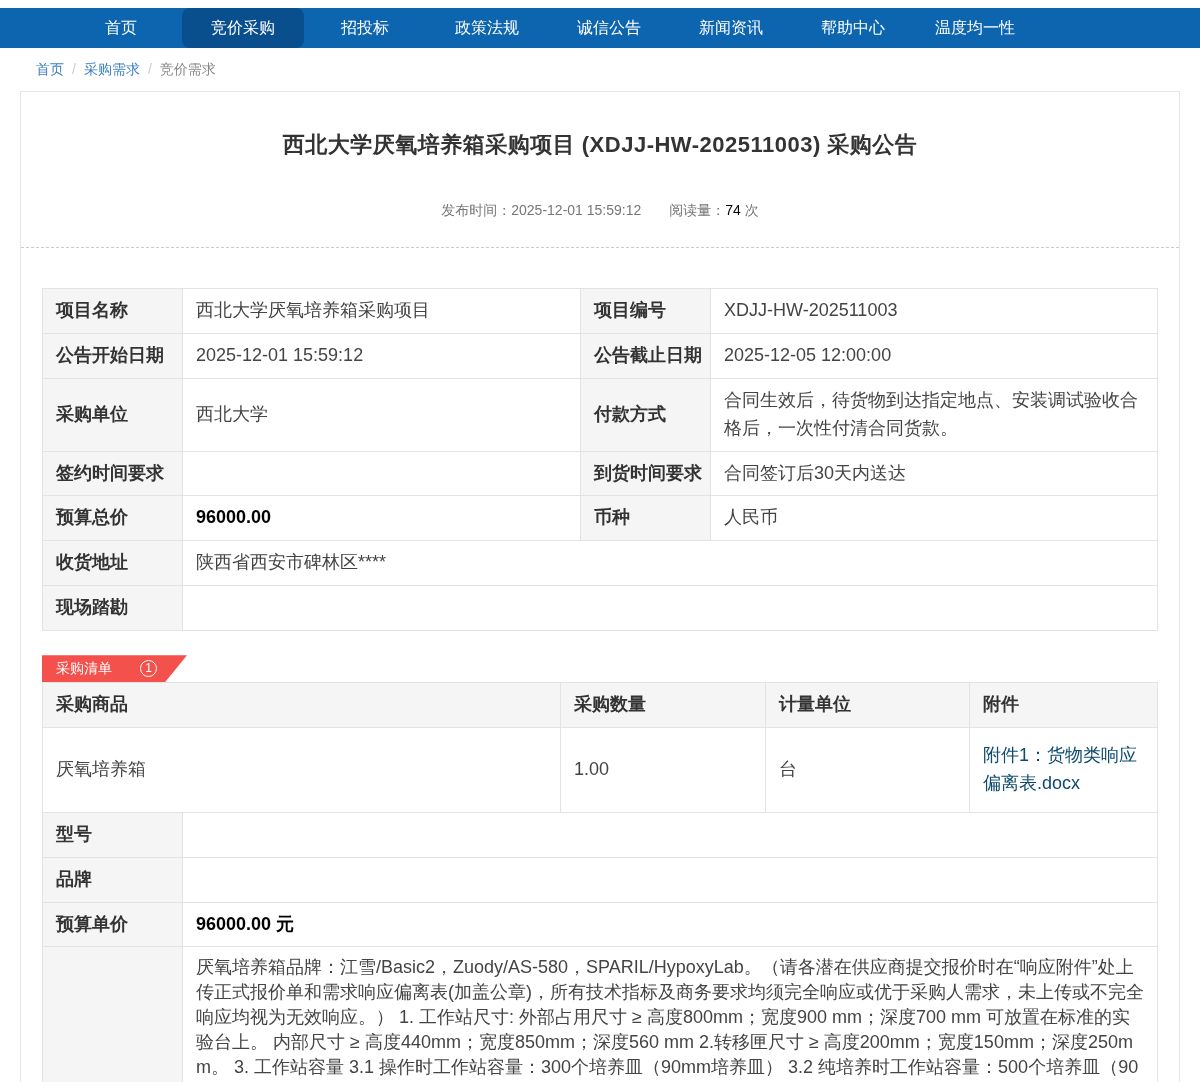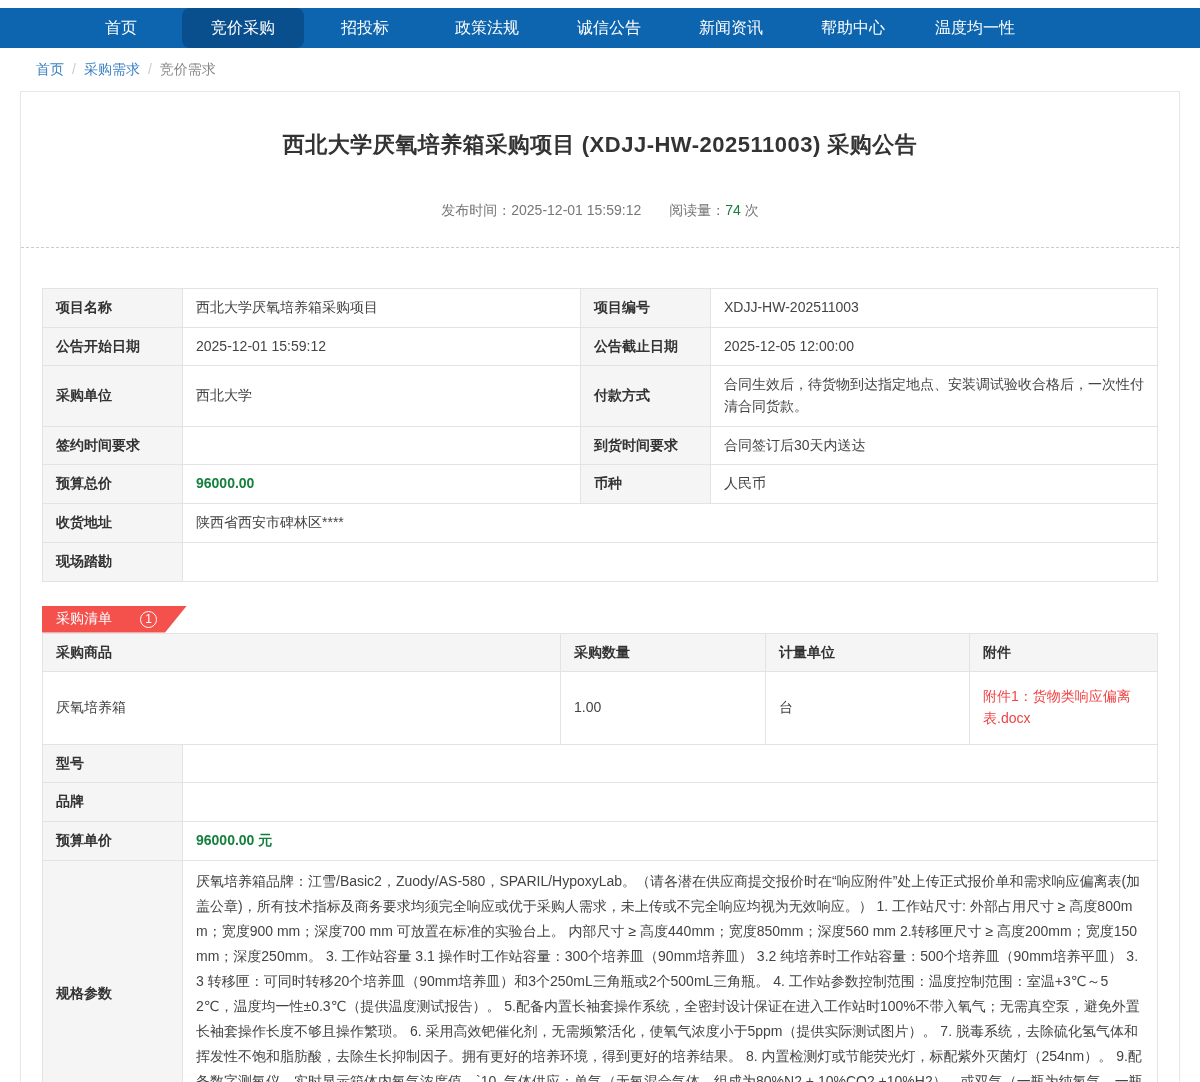--- a/index.html
+++ b/index.html
@@ -18,41 +18,41 @@
   .crumbs .sep { color:#ccc; margin:0 8px; }
   .crumb-link { color:#3a7fc1; cursor:pointer; text-decoration:none; }
   .crumb-cur { color:#888; }
 
   
   .card { margin:0 20px; border:1px solid #e7e7e7; background:#fff; height:1010px; }
   .doc-title { text-align:center; font-size:22px; font-weight:bold; color:#333;
     margin:38px 60px 0; letter-spacing:0.5px; }
   .pub { text-align:center; font-size:14px; color:#777; margin-top:42px; }
   .pub .gap { display:inline-block; width:28px; }
-  .red-text { color:#15803d;margin-top:36px; }
+  .red-text { color:#000000;margin-top:36px; }
   .dash { border:none; border-top:1px dashed #ccc; margin-top:27px; }
 
   
   table { border-collapse:collapse; width:calc(100% - 42px); margin:0 21px;
-    font-size:14px; table-layout:fixed; }
+    font-size:18px; table-layout:fixed; }
   td { border:1px solid #e3e3e3; padding:8px 13px; color:#444; line-height:1.55;
     word-break:break-all; vertical-align:middle; }
   td.lbl { background:#f5f5f5; font-weight:bold; color:#333; word-break:keep-all; }
   .info { margin-top:40px; }
   .price { font-weight:bold; }
 
   
   .tag { display:inline-flex; align-items:center; height:27px; margin:24px 0 0 21px;
     background:#f4504c; color:#fff; font-size:14px; padding:0 30px 0 14px;
     clip-path:polygon(0 0,100% 0,calc(100% - 22px) 100%,0 100%);gap:19px; }
   .tag-circle { width:17px; height:17px; border:1px solid #fff; border-radius:50%;
     font-size:12px; line-height:15px; text-align:center; margin-left:9px; }
   .listing td.head { background:#f5f5f5; font-weight:bold; color:#333; }
   .listing td.item { padding:14px 13px; }
-  .link { color:#ef4444; cursor:pointer; text-decoration:none; }
+  .link { color:#0c4a6e; cursor:pointer; text-decoration:none; }
   .spec { line-height:25px; }
 </style>
 </head>
 <body>
 
 <div class="top-strip"></div>
 
 <div class="nav">
   <div class="nav-item">首页</div>
   <div class="nav-item active">竞价采购</div>

